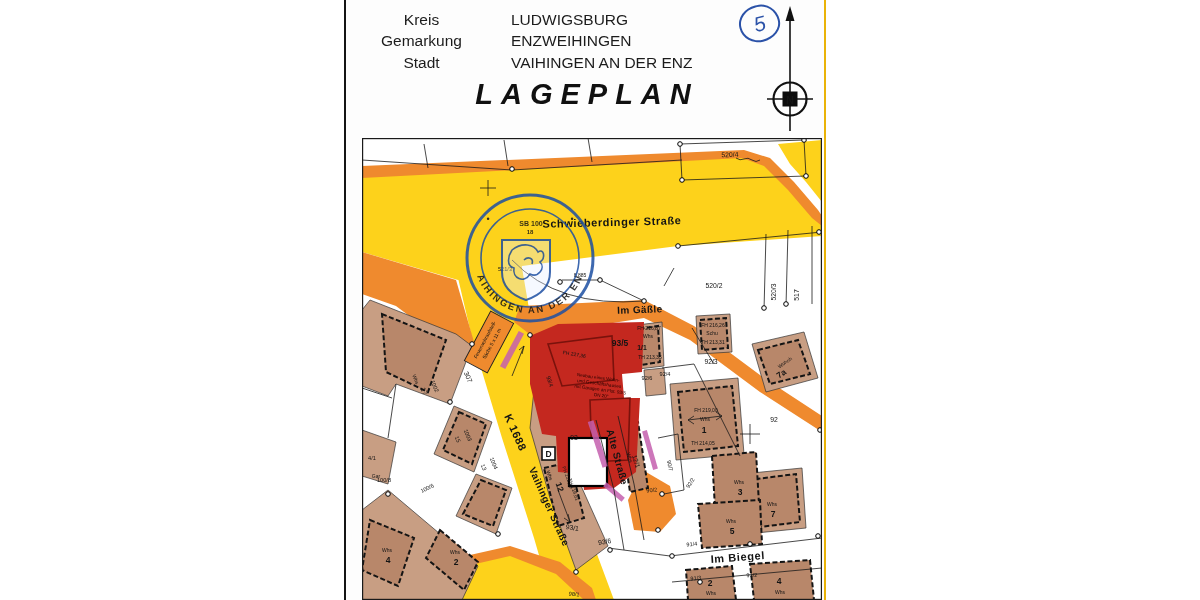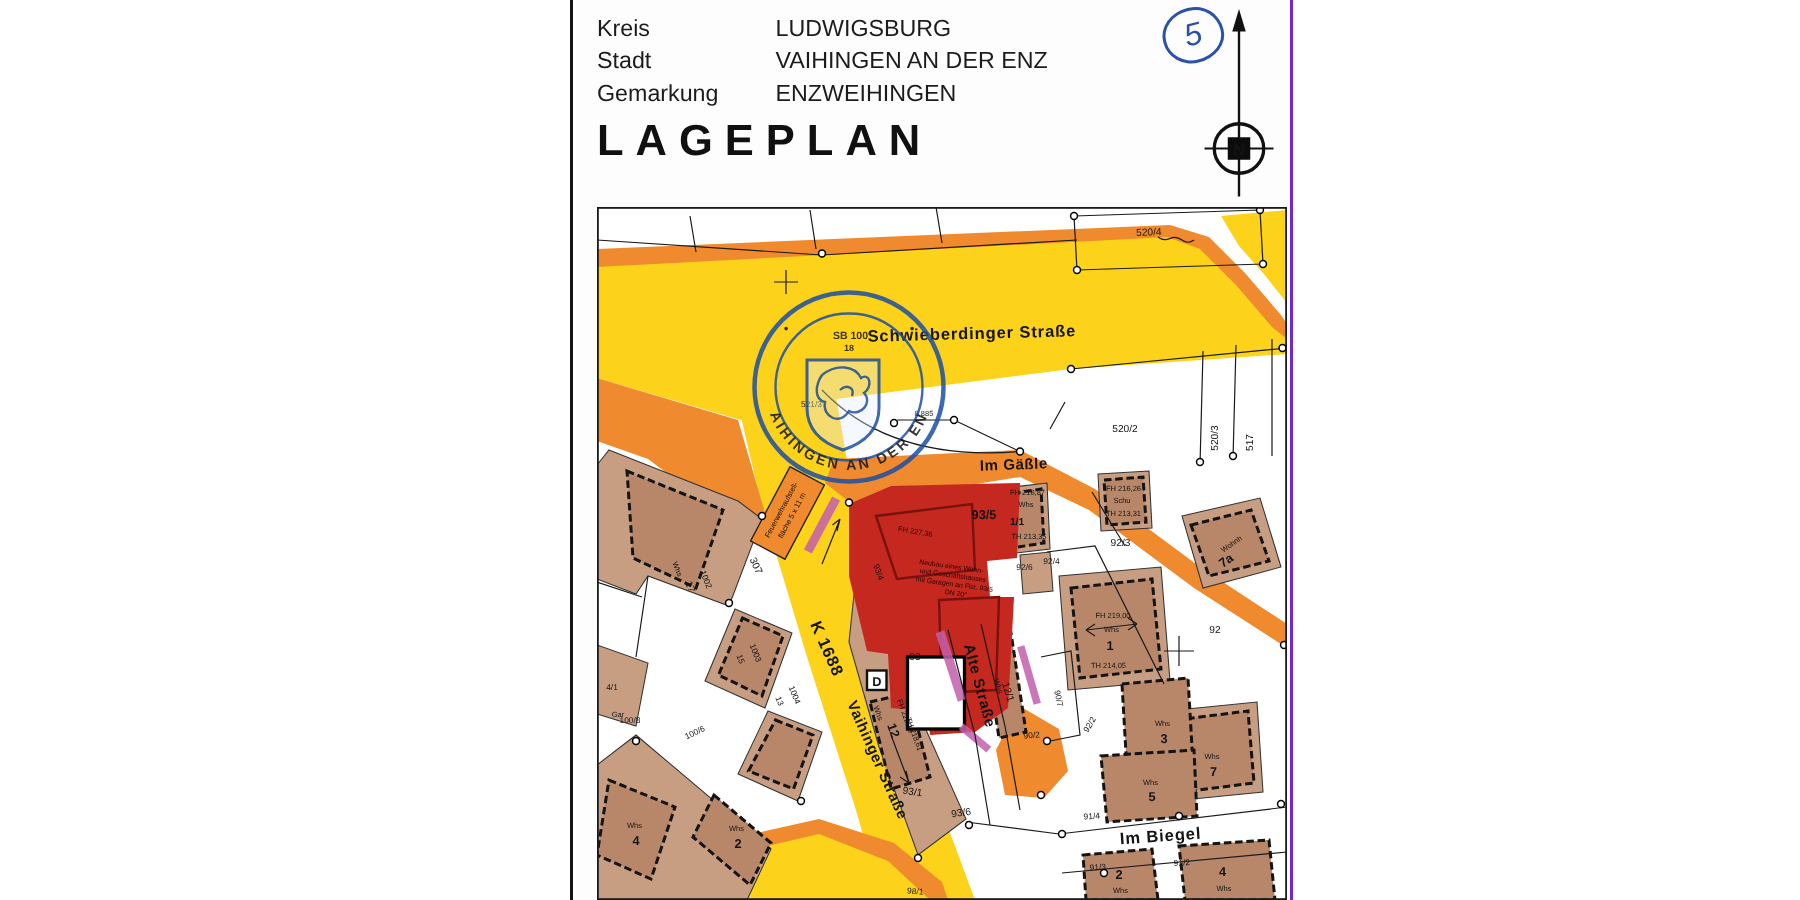--- a/index.html
+++ b/index.html
@@ -1,24 +1,24 @@
 <!DOCTYPE html>
 <html><head>
 <meta charset="utf-8">
 <style>
   html,body{margin:0;padding:0;background:#ffffff;}
   .canvas{position:relative;width:1200px;height:600px;background:#ffffff;overflow:hidden;
           font-family:"Liberation Sans", sans-serif;color:#1a1a1a;}
-  .page{position:absolute;left:380px;top:0;width:482px;height:600px;background:#fdfdfd;
-        border-left:2px solid #141414;border-right:2px solid #6d28d9;box-sizing:border-box;}
+  .page{position:absolute;left:344px;top:0;width:482px;height:600px;background:#fdfdfd;
+        border-left:2px solid #141414;border-right:2px solid #eab308;box-sizing:border-box;text-align:center;}
   .hdr{position:absolute;left:16px;top:9px;width:450px;}
   .meta-row{display:flex;font-size:15.5px;line-height:1.38;color:#1c1c1c;}
   .meta-label{width:119px;}
-  .meta-value{font-weight:400;}
-  .title{font-size:29px;font-weight:bold;letter-spacing:8px;margin-top:5px;color:#101010;}
+  .meta-value{font-weight:400;margin-left:30px;}
+  .title{font-size:29px;font-weight:bold;letter-spacing:8px;margin-top:5px;color:#101010;font-style:italic;}
   .subtitle{font-size:11.5px;font-weight:bold;letter-spacing:1.1px;margin-top:1px;color:#141414;}
   .sheet-circle{position:absolute;left:393px;top:5px;width:37px;height:33px;border:2.4px solid #2b52a8;
         border-radius:50% 46% 52% 48%/48% 52% 46% 50%;transform:rotate(-14deg);color:#2b52a8;
         font-size:21px;font-style:italic;display:flex;align-items:center;justify-content:center;background:transparent;}
   .north-svg{position:absolute;left:414px;top:4px;}
   .map-svg{position:absolute;left:16px;top:138px;background:#ffffff;}
   
   text{fill:#141414;}
   .ts{font-size:11px;font-weight:bold;text-anchor:middle;letter-spacing:0.6px;}
   .ts2{font-size:10px;font-weight:bold;text-anchor:middle;letter-spacing:0.4px;}
@@ -37,26 +37,26 @@
 
 <div class="canvas">
   <div class="page">
 
     <div class="hdr">
       <div class="meta-row">
         <span class="meta-label">Kreis</span>
         <span class="meta-value">LUDWIGSBURG</span>
       </div>
       <div class="meta-row">
+        <span class="meta-label">Gemarkung</span>
+        <span class="meta-value">ENZWEIHINGEN</span>
+      </div>
+      <div class="meta-row">
         <span class="meta-label">Stadt</span>
         <span class="meta-value">VAIHINGEN AN DER ENZ</span>
-      </div>
-      <div class="meta-row">
-        <span class="meta-label">Gemarkung</span>
-        <span class="meta-value">ENZWEIHINGEN</span>
       </div>
       <div class="title">LAGEPLAN</div>
     </div>
 
     <div class="sheet-circle">
       <span>5</span>
     </div>
 
     <svg class="north-svg" width="60" height="132" viewBox="0 0 60 132">
       <line x1="30" y1="14" x2="30" y2="127" stroke="#111" stroke-width="1.6"></line>

